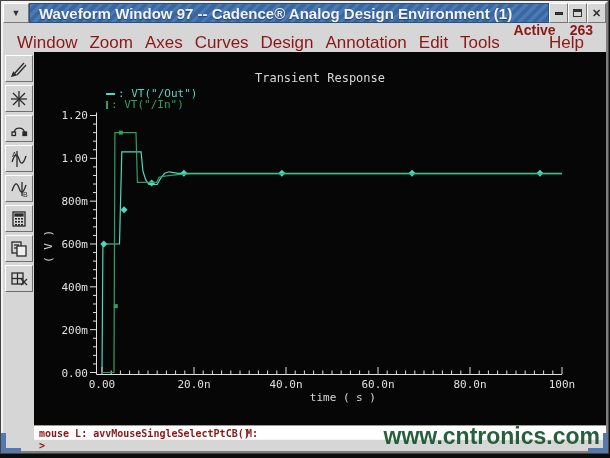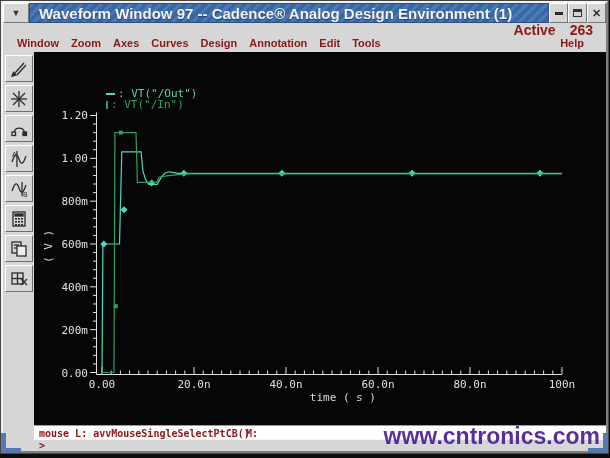--- a/index.html
+++ b/index.html
@@ -28,21 +28,21 @@
   }
   .glyph-bar { width:8px; height:3px; background:#444; border:1px solid #222; }
   .glyph-box { width:9px; height:8px; border:1px solid #333; border-top-width:3px; }
   .glyph-x { font-size:11px; font-weight:bold; line-height:1; }
   
   .active-strip { height:13px; display:flex; justify-content:flex-end; align-items:center; padding-right:13px; }
   .active-strip span { color:#8b1717; font-size:14px; font-weight:bold; }
   .active-strip .count { margin-left:14px; }
   
   .menubar { height:16px; display:flex; align-items:center; padding:0 14px 2px 14px; }
-  .menu-item { color:#8b1717; font-size:11px; font-weight:bold; margin-right:12px; cursor:pointer; white-space:nowrap; }
+  .menu-item { color:#8b1717; font-size:17px; font-weight:normal; margin-right:12px; cursor:pointer; white-space:nowrap; }
   .menu-help { margin-left:auto; margin-right:8px; }
   
   .content { display:flex; height:399px; }
   .rail { width:33px; background:#d6d6d6; padding-top:2px; }
   .tool-btn {
     width:28px; height:27px; margin:1px auto 3px auto; background:#d6d6d6;
     border:1px solid; border-color:#fff #6f6f6f #6f6f6f #fff;
     display:flex; align-items:center; justify-content:center; cursor:pointer;
   }
   .tool-btn svg { stroke:#2a2a2a; fill:none; stroke-width:1.3; }
@@ -66,21 +66,21 @@
     font:bold 10px "DejaVu Sans Mono", monospace; color:#8b1717; }
   .statusbar span { position:absolute; top:2px; white-space:nowrap; }
   .st-left { left:5px; } .st-mid { left:212px; } .st-right { left:385px; }
   .promptline { height:12px; background:#d6d6d6; border-top:1px solid #f5f5f5;
     font:bold 10px "DejaVu Sans Mono", monospace; color:#8b1717; padding-left:5px; }
   
   .grip { position:absolute; width:20px; height:20px; z-index:4; }
   .grip-bl { left:-2px; bottom:-2px; border-left:5px solid #5578ad; border-bottom:5px solid #5578ad; }
   .grip-br { right:-2px; bottom:-2px; border-right:5px solid #5578ad; border-bottom:5px solid #5578ad; }
   .watermark { position:absolute; right:6px; bottom:1px; z-index:5;
-    font:bold 23px "Liberation Sans", sans-serif; color:#4c1d95; opacity:.92; letter-spacing:0; }
+    font:bold 23px "Liberation Sans", sans-serif; color:#14532d; opacity:.92; letter-spacing:0; }
 </style>
 </head>
 <body>
 
 <div class="window">
 
   <div class="titlebar">
     <div class="win-menu-btn">
       <span>▼</span>
     </div>
@@ -185,20 +185,21 @@
           <line x1="8.5" y1="4" x2="8.5" y2="15"></line>
             <line x1="3" y1="9.5" x2="14" y2="9.5"></line>
           <line x1="12" y1="16" x2="18" y2="10"></line>
             <line x1="12" y1="10" x2="18" y2="16"></line>
         </svg>
       </div>
     </div>
 
     <div class="main-col">
       <div class="plot">
+        <div class="chart-title">Transient Response</div>
         <div class="legend">
           <div class="legend-row">
             <span class="legend-marker dash" style="background: rgb(78, 216, 191);"></span>
             <span class="legend-label" style="color: rgb(78, 216, 191);">: VT("/Out")</span>
           </div>
           <div class="legend-row">
             <span class="legend-marker dots" style="background: rgb(47, 160, 97);"></span>
             <span class="legend-label" style="color: rgb(47, 160, 97);">: VT("/In")</span>
           </div>
         </div>

